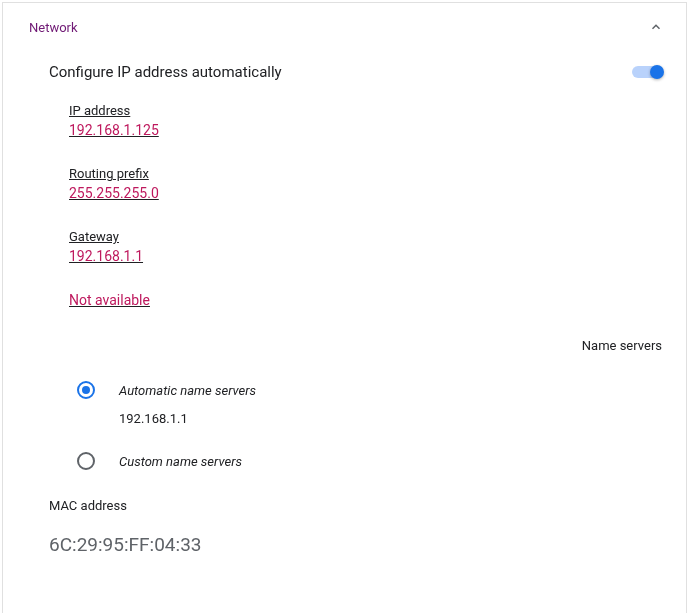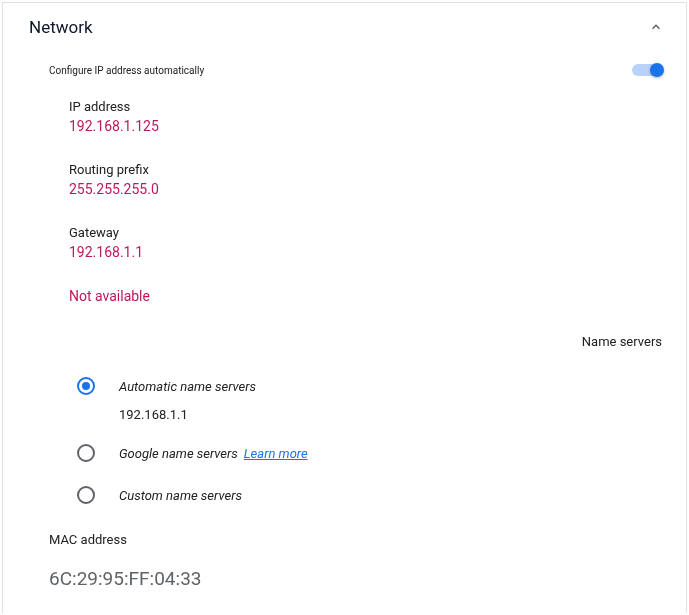--- a/index.html
+++ b/index.html
@@ -25,40 +25,40 @@
       background: #fff;
     }
     .section-header {
       display: flex;
       align-items: center;
       justify-content: space-between;
       padding: 14px 20px 14px 26px;
       cursor: pointer;
     }
     .section-title {
-      font-size: 17px;
-      color: #0f172a;
+      font-size: 13px;
+      color: #701a75;
     }
     .chevron {
       color: #5f6368;
       font-size: 14px;
       width: 20px;
       height: 20px;
       display: flex;
       align-items: center;
       justify-content: center;
     }
     .config-row {
       display: flex;
       align-items: center;
       justify-content: space-between;
       padding: 12px 24px 12px 46px;
     }
     .config-label {
-      font-size: 10px;
+      font-size: 15px;
       color: #202124;
     }
     .toggle {
       position: relative;
       width: 30px;
       height: 14px;
       cursor: pointer;
     }
     .toggle-track {
       position: absolute;
@@ -74,20 +74,21 @@
       width: 14px;
       height: 14px;
       background: #1a73e8;
       border-radius: 50%;
       right: -2px;
       top: 0;
       box-shadow: 0 1px 3px rgba(0,0,0,0.3);
     }
     .field-group {
       padding: 10px 24px 10px 66px;
+      text-decoration: underline;
     }
     .field-label {
       font-size: 13px;
       color: #202124;
       margin-bottom: 4px;
     }
     .field-value {
       font-size: 14px;
       color: #be185d;
     }
@@ -200,28 +201,20 @@
   <div class="subsection-header">Name servers</div>
 
   <div class="radio-row" style="padding-top:18px">
     <div class="radio-outer selected">
       <div class="radio-inner"></div>
     </div>
     <span class="radio-label">Automatic name servers</span>
   </div>
   <div class="radio-sub">192.168.1.1</div>
 
-  <div class="radio-row">
-    <div class="radio-outer">
-      
-    </div>
-    <span class="radio-label">
-      <span>Google name servers</span><a class="learn-more">Learn more</a>
-    </span>
-  </div>
 
   <div class="radio-row" style="padding-top:14px">
     <div class="radio-outer">
       
     </div>
     <span class="radio-label">Custom name servers</span>
   </div>
 
   <div class="mac-group">
     <div class="mac-label">MAC address</div>

